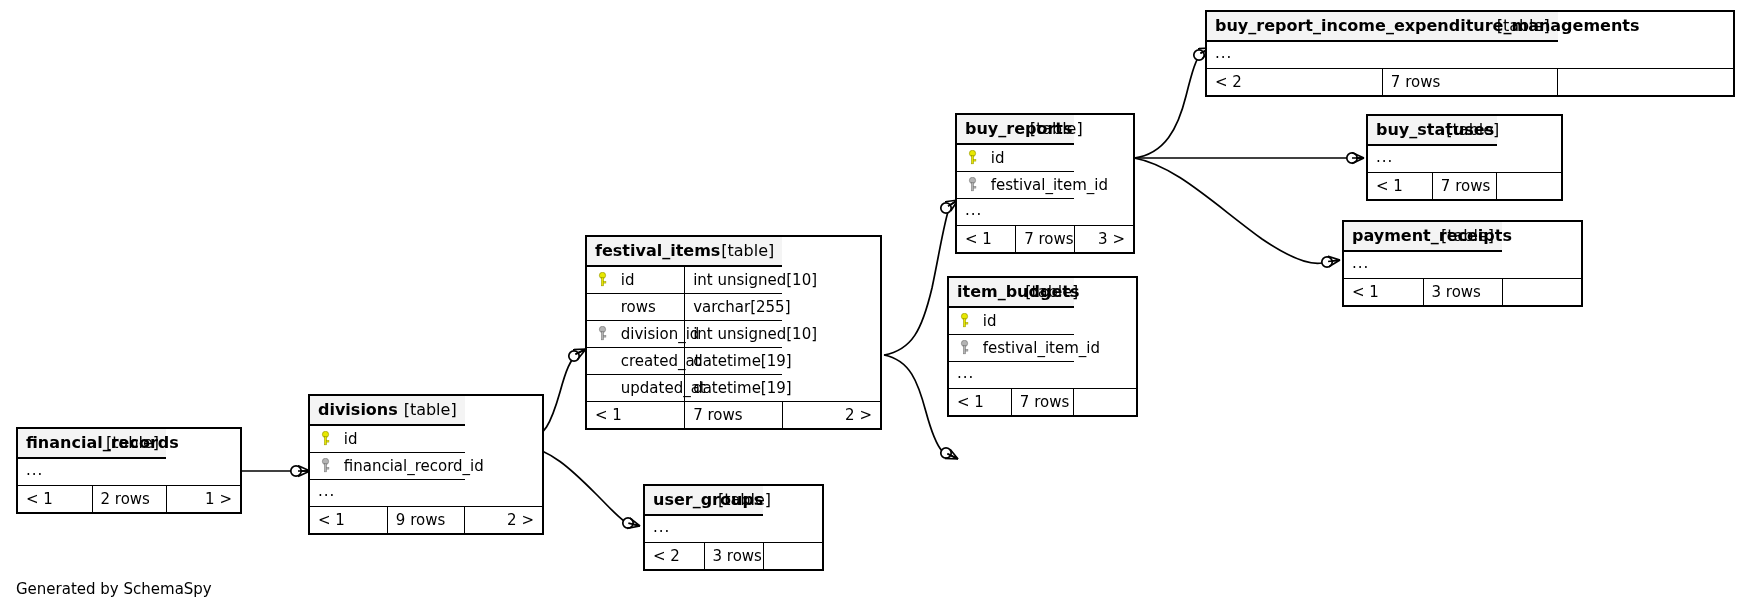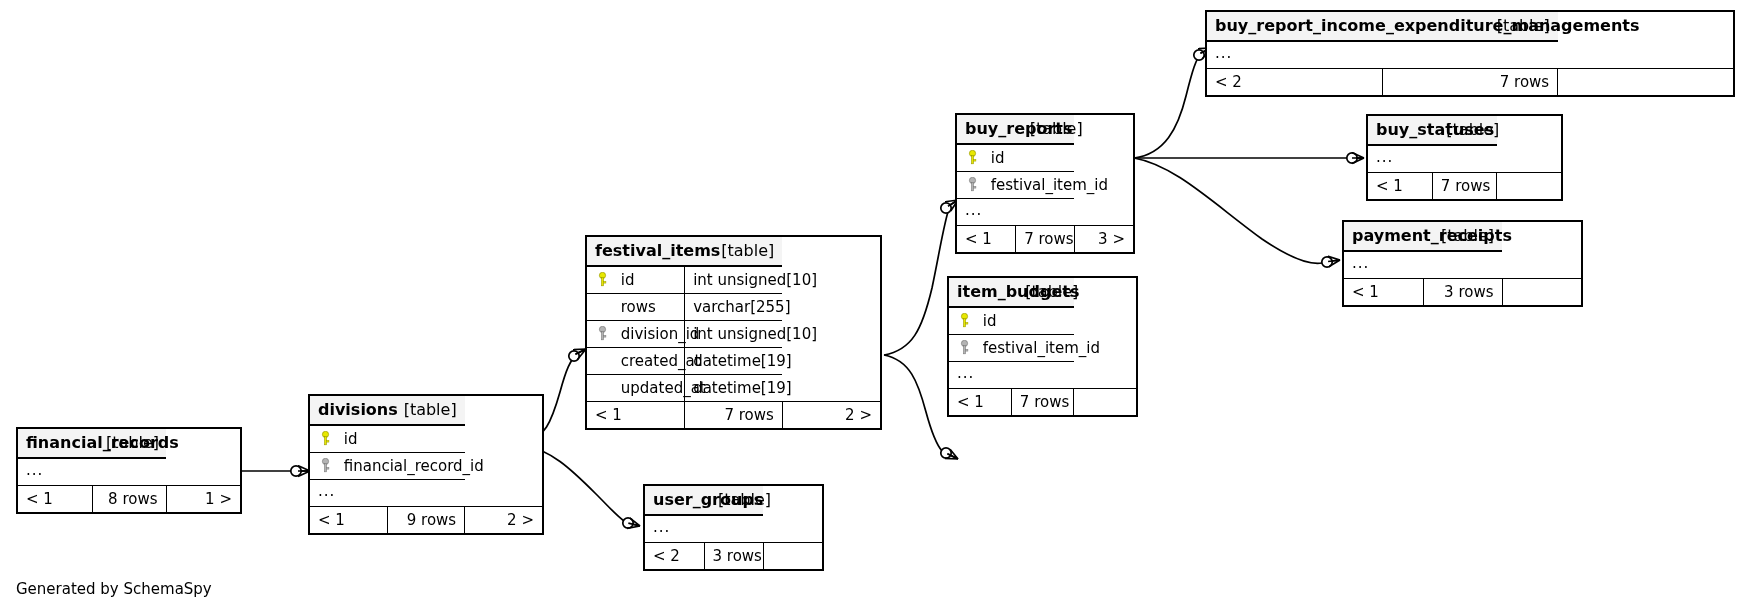--- a/index.html
+++ b/index.html
@@ -81,21 +81,21 @@
   }
   .foot td {
     border-top: 1.6px solid #000000;
     border-bottom: none;
     font-size: 15px;
     padding: 3px 8px 4px 8px;
     white-space: nowrap;
     height: 19px;
   }
   .foot td.f1 { text-align: left; }
-  .foot td.f2 { text-align: right; border-left: 1.6px solid #000000; }
+  .foot td.f2 { text-align: left; border-left: 1.6px solid #000000; }
   .foot td.f3 { text-align: right; border-left: 1.6px solid #000000; }
   .keywrap {
     display: inline-block;
     width: 15px;
     vertical-align: middle;
     text-align: center;
   }
   .key-svg { display: block; margin: 0 auto; }
   .label-txt {
     display: inline-block;
@@ -413,21 +413,21 @@
       <tbody>
           <tr class="hdr">
         <td class="tname">financial_records</td>
         <td class="ttag">[table]</td>
       </tr>
       <tr class="row ellipsis">
         <td colspan="2">...</td>
       </tr>
       <tr class="foot">
         <td class="f1" style="width:30%">&lt; 1</td>
-        <td class="f2" style="width:42%">8 rows</td>
+        <td class="f2" style="width:42%">2 rows</td>
         <td class="f3" style="width:28%">1 &gt;</td>
       </tr>
     </tbody>
       </table>
   </div>
 
   <div class="tbl" id="t-usergrp" style="left:643px; top:484px; width:181px;">
     <table>
       <tbody>
           <tr class="hdr">

